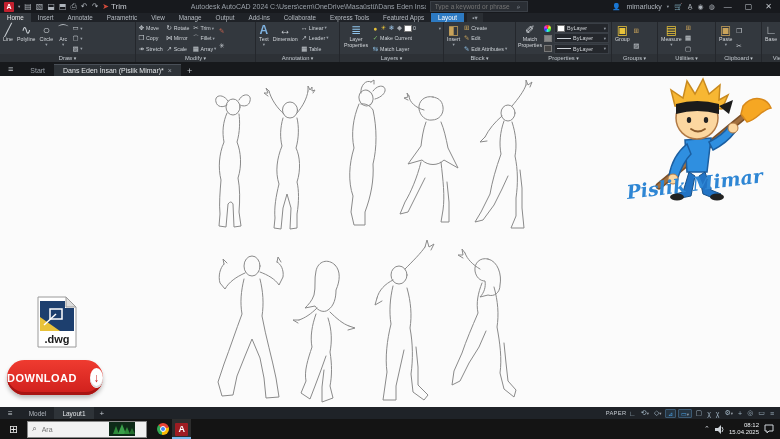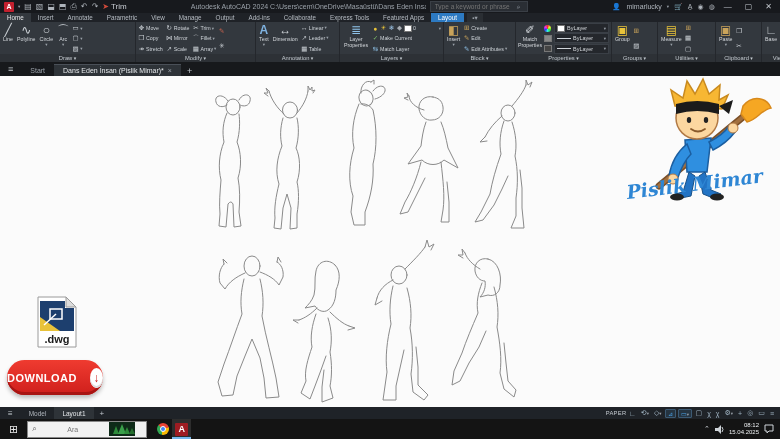--- a/index.html
+++ b/index.html
@@ -104,21 +104,21 @@
   #paper-label{margin-left:auto;color:#c3c9cf;font-size:5.8px;letter-spacing:.3px;}
   .sic{padding:0 2.5px;font-size:7px;color:#9fb3c2;}
   .sic.blue{color:#4aa3e8;background:#253441;border:1px solid #3c5a74;border-radius:1px;font-size:6px;
             padding:0 2px;margin:0 1px;}
   
   #taskbar{left:0;top:419px;width:780px;height:20px;background:#141414;display:flex;align-items:center;}
   #startbtn{color:#e8e8e8;font-size:11px;padding:0 9px;}
   #tsearch{width:110px;height:15px;background:#f2f2f2;display:flex;align-items:center;gap:3px;
            padding:0 4px;border:1px solid #888;}
   #tsearch .mag{color:#444;font-size:8px;}
-  #tsearch input{border:0;outline:0;background:transparent;font-size:7px;color:#333;width:62px;font-family:Liberation Sans, sans-serif;text-align:center;}
+  #tsearch input{border:0;outline:0;background:transparent;font-size:7px;color:#333;width:62px;font-family:Liberation Sans, sans-serif;}
   .task-icon{width:19px;height:20px;display:flex;align-items:center;justify-content:center;}
   .task-icon.active{background:#2d2d2d;box-shadow:inset 0 -2px 0 #76b9ed;}
   .chrome{width:12px;height:12px;border-radius:50%;
           background:conic-gradient(from -45deg,#ea4335 0 33%,#fbbc05 0 66%,#34a853 0 100%);position:relative;}
   .chrome::after{content:"";position:absolute;left:3px;top:3px;width:6px;height:6px;border-radius:50%;
                  background:#4285f4;border:1px solid #fff;box-sizing:border-box;}
   .acad-tile{width:13px;height:13px;background:#9e1c22;color:#fff;font-size:9px;font-weight:bold;
              display:flex;align-items:center;justify-content:center;border-radius:1px;}
   #tray{margin-left:auto;display:flex;align-items:center;gap:5px;color:#dfe3e7;padding-right:6px;}
   #clock{text-align:right;font-size:6px;line-height:1.25;color:#eceff1;}

